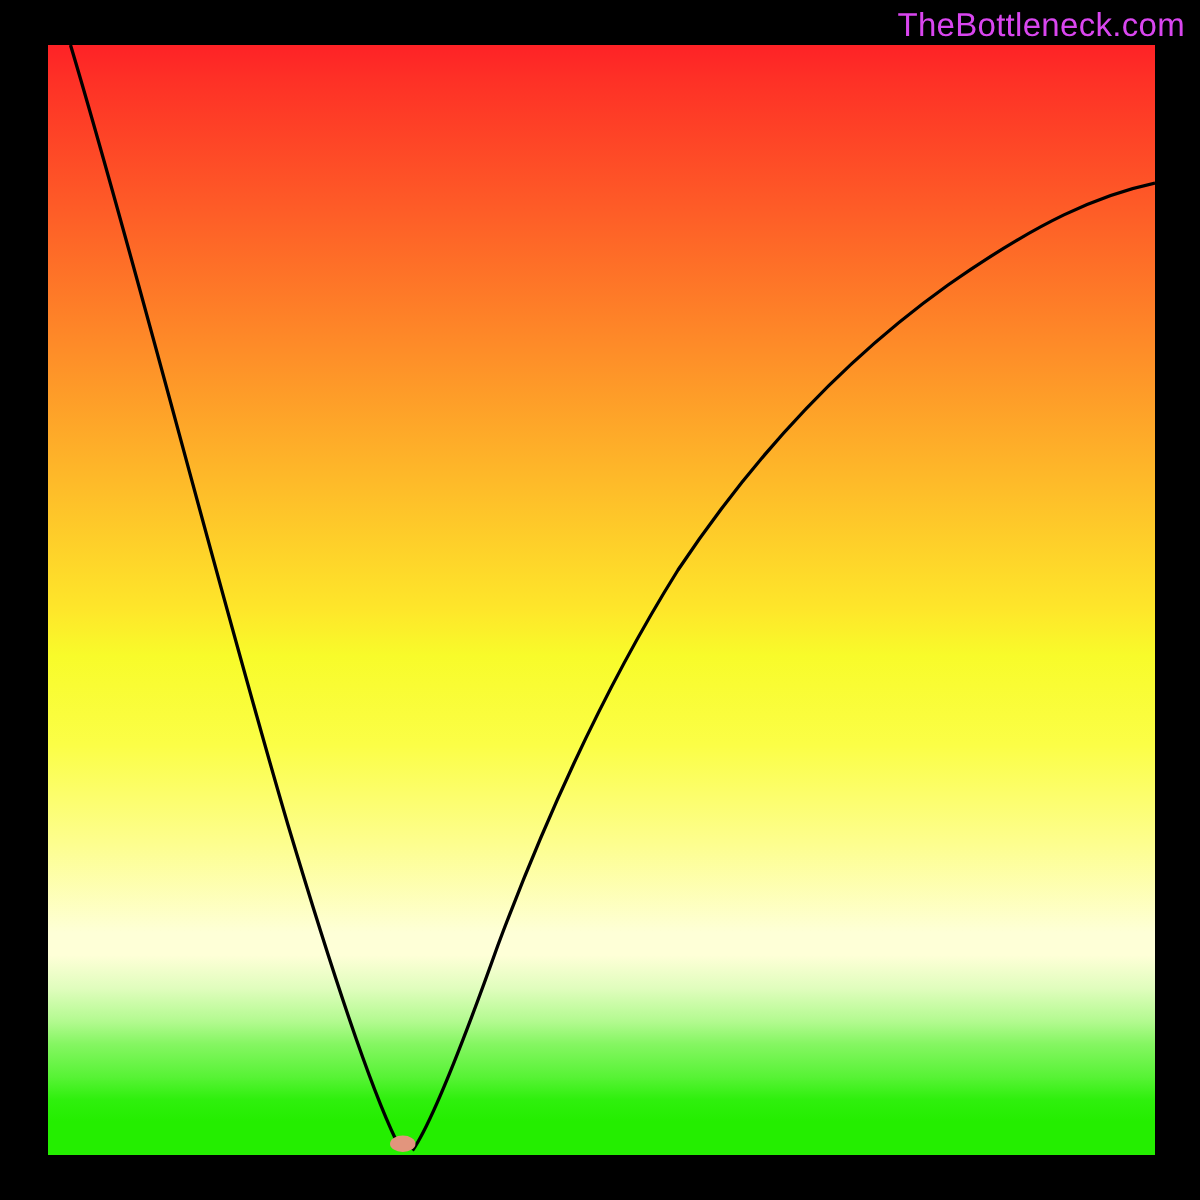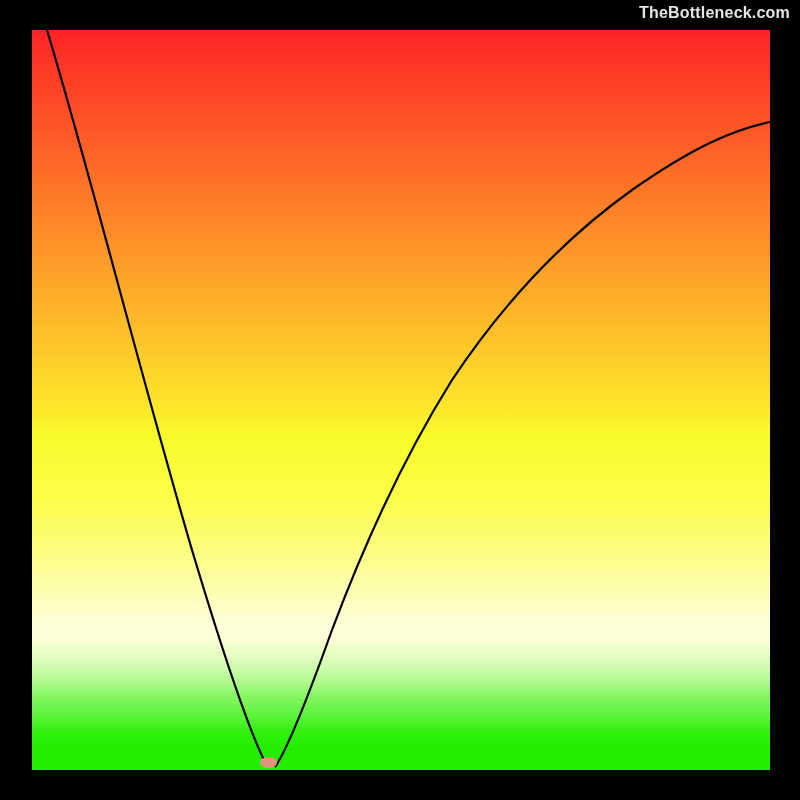--- a/index.html
+++ b/index.html
@@ -8,23 +8,23 @@
     height: 800px;
     background: #000;
     position: relative;
     overflow: hidden;
     font-family: Arial, sans-serif;
   }
   .watermark {
     position: absolute;
     top: 4px;
     right: 10px;
-    color: #e5e5e5;
-    font-size: 16px;
-    font-weight: 700;
+    color: #d946ef;
+    font-size: 22px;
+    font-weight: 400;
     z-index: 5;
     letter-spacing: 0.2px;
   }
   .plot-area {
     position: absolute;
     left: 32px;
     top: 30px;
     width: 738px;
     height: 740px;
     overflow: hidden;

